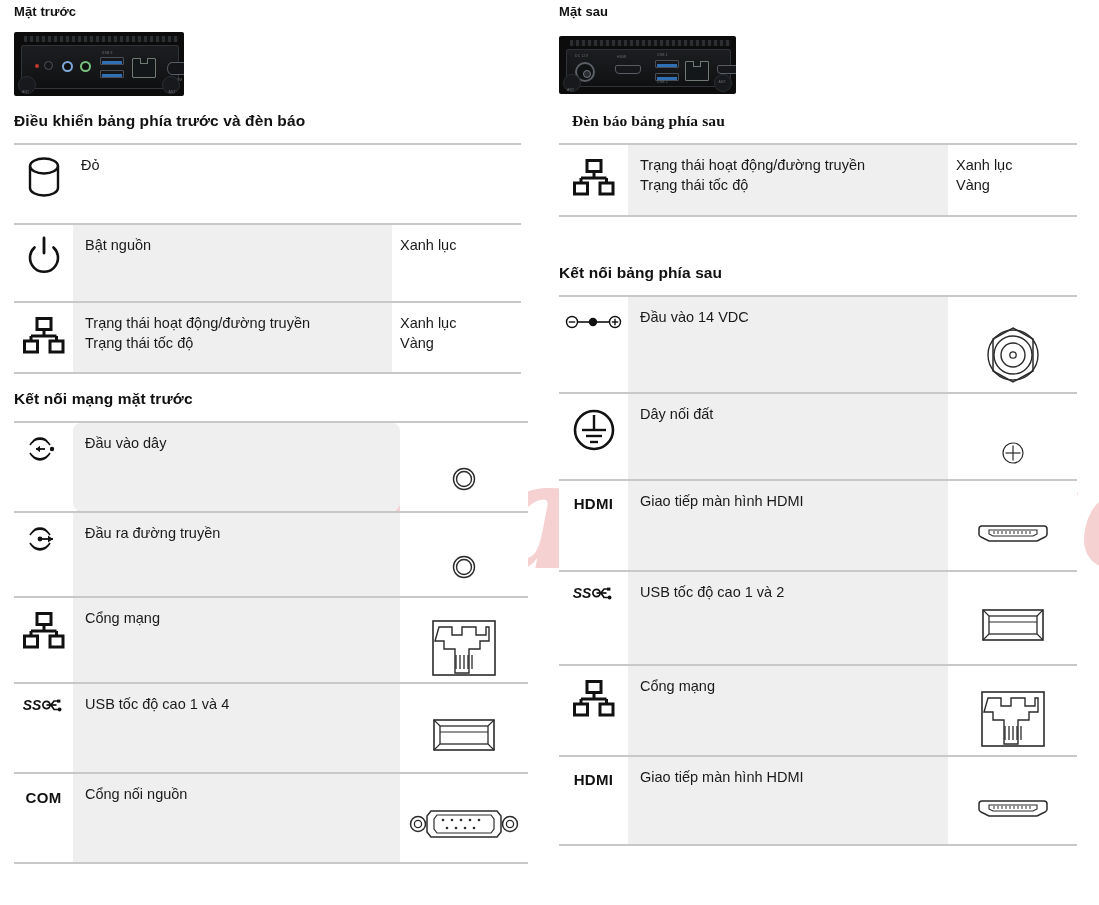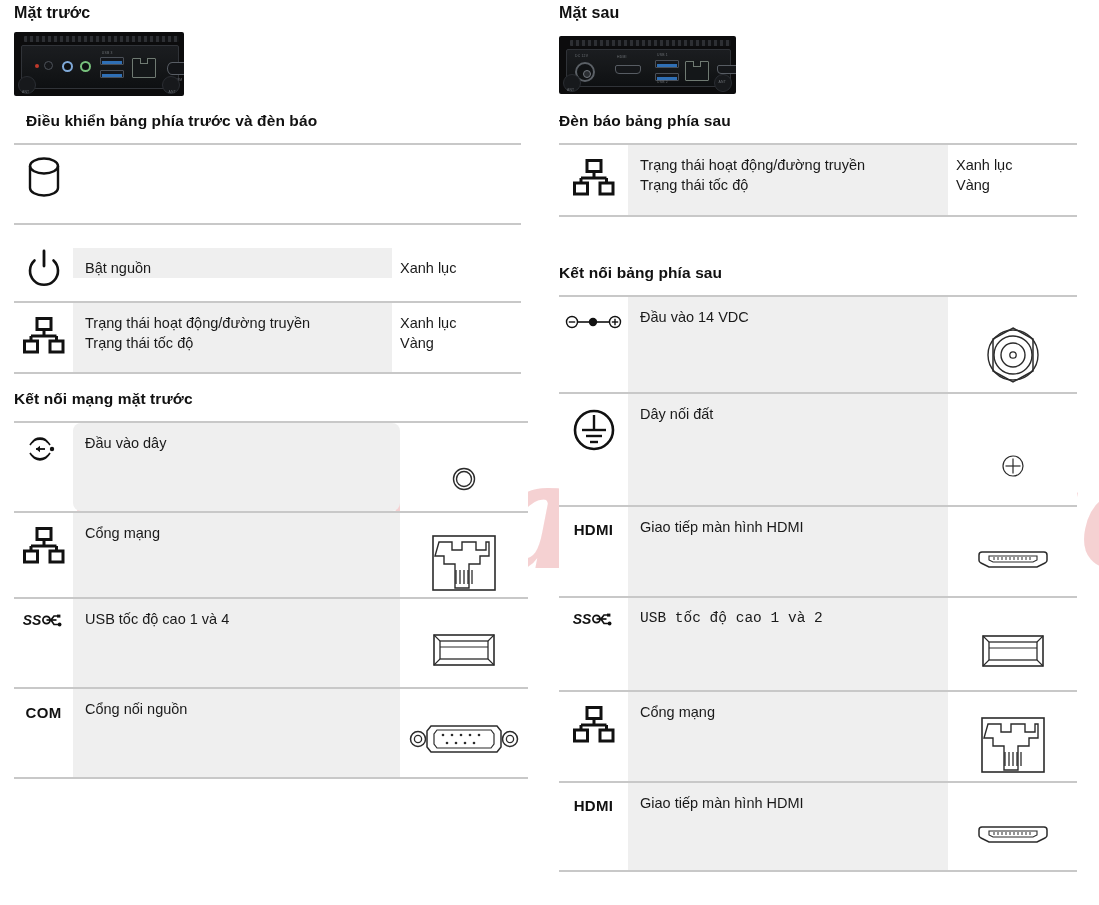--- a/index.html
+++ b/index.html
@@ -34,21 +34,21 @@
     pointer-events: none;
     user-select: none;
     z-index: 0;
   }
 
   .col { position: absolute; top: 0; }
   #col-left  { left: 0;   width: 550px; }
   #col-right { left: 550px; width: 549px; }
 
   .panel-title {
-    font-size: 16px;
+    font-size: 13px;
     font-weight: 700;
     letter-spacing: .1px;
     color: #111;
     margin: 0;
   }
   .section-title {
     font-size: 15.5px;
     font-weight: 700;
     letter-spacing: .1px;
     color: #111;
@@ -198,36 +198,39 @@
         <div class="comport" style="left:145px;top:16px;"></div>
         <span class="minitext" style="left:80px;top:5px;">USB 3</span>
         <span class="minitext" style="left:152px;top:32px;">COM</span>
       </div>
       <div class="dev-knob l"></div>
       <div class="dev-knob r"></div>
       <span class="minitext" style="left:8px;bottom:2px;">ANT</span>
       <span class="minitext" style="right:8px;bottom:2px;">ANT</span>
     </div>
 
-    <div style="position:absolute;left:26px;top:112px;">
+    <div style="position:absolute;left:14px;top:112px;">
       <h3 class="section-title">Điều khiển bảng phía trước và đèn báo</h3>
     </div>
 
     <div class="spec-table" style="position:absolute;left:14px;top:143px;width:507px;">
 
       <div class="srow" style="height:80px;">
         <div class="c-icon" style="width:59px;">
           <svg width="34" height="42" viewBox="0 0 34 42" aria-hidden="true">
             <ellipse cx="17" cy="10" rx="14" ry="7.5" fill="none" stroke="#111" stroke-width="2.4"></ellipse>
             <path d="M3 10 V32 A14 7.5 0 0 0 31 32 V10" fill="none" stroke="#111" stroke-width="2.4"></path>
           </svg>
         </div>
-      </div>
-
-      <div class="srow" style="height:78px;align-items:center;">
+        <div class="c-val" style="width:129px;">
+          <span class="txtline">Đỏ</span>
+        </div>
+      </div>
+
+      <div class="srow" style="height:78px;">
         <div class="c-icon" style="width:59px;">
           <svg width="36" height="40" viewBox="0 0 36 40" aria-hidden="true">
             <path d="M8.5 11.5 A14 14 0 1 0 27.5 11.5" fill="none" stroke="#111" stroke-width="2.6" stroke-linecap="round"></path>
             <line x1="18" y1="2" x2="18" y2="17" stroke="#111" stroke-width="2.8" stroke-linecap="round"></line>
           </svg>
         </div>
         <div class="c-desc" style="width:319px;">
           <span class="txtline">Bật nguồn</span>
         </div>
         <div class="c-val" style="width:129px;">
@@ -280,20 +283,42 @@
           <span class="txtline">Đầu vào dây</span>
         </div>
         <div class="c-pic" style="width:128px;">
           <svg width="26" height="26" viewBox="0 0 26 26" aria-hidden="true" style="margin-top:24px;">
             <circle cx="13" cy="13" r="10.5" fill="none" stroke="#2b2b2b" stroke-width="1.4"></circle>
             <circle cx="13" cy="13" r="7.5" fill="none" stroke="#2b2b2b" stroke-width="1.4"></circle>
           </svg>
         </div>
       </div>
 
+      <div class="srow" style="height:85px;">
+        <div class="c-icon" style="width:59px;padding-top:14px;">
+          <svg width="34" height="24" viewBox="0 0 34 24" aria-hidden="true">
+            <path d="M5 6 A9 9 0 0 1 21 6" fill="none" stroke="#111" stroke-width="1.6"></path>
+            <path d="M3 8 A11.5 11.5 0 0 1 23 8" fill="none" stroke="#111" stroke-width="1.6"></path>
+            <path d="M5 18 A9 9 0 0 0 21 18" fill="none" stroke="#111" stroke-width="1.6"></path>
+            <path d="M3 16 A11.5 11.5 0 0 0 23 16" fill="none" stroke="#111" stroke-width="1.6"></path>
+            <circle cx="13" cy="12" r="2.4" fill="#111"></circle>
+            <path d="M13 12 h13" stroke="#111" stroke-width="1.8"></path>
+            <path d="M26 12 l-5 -3.4 v6.8 z" fill="#111"></path>
+          </svg>
+        </div>
+        <div class="c-desc" style="width:327px;">
+          <span class="txtline">Đầu ra đường truyền</span>
+        </div>
+        <div class="c-pic" style="width:128px;">
+          <svg width="26" height="26" viewBox="0 0 26 26" aria-hidden="true" style="margin-top:24px;">
+            <circle cx="13" cy="13" r="10.5" fill="none" stroke="#2b2b2b" stroke-width="1.4"></circle>
+            <circle cx="13" cy="13" r="7.5" fill="none" stroke="#2b2b2b" stroke-width="1.4"></circle>
+          </svg>
+        </div>
+      </div>
 
       <div class="srow" style="height:86px;">
         <div class="c-icon" style="width:59px;padding-top:14px;">
           <svg width="42" height="38" viewBox="0 0 42 38" aria-hidden="true">
             <rect x="14" y="1.5" width="14" height="11" fill="none" stroke="#111" stroke-width="3"></rect>
             <rect x="1.5" y="24" width="13" height="11" fill="none" stroke="#111" stroke-width="3"></rect>
             <rect x="27" y="24" width="13" height="11" fill="none" stroke="#111" stroke-width="3"></rect>
             <line x1="21" y1="12.5" x2="21" y2="19" stroke="#111" stroke-width="3"></line>
             <line x1="8" y1="19" x2="33.5" y2="19" stroke="#111" stroke-width="3"></line>
             <line x1="8" y1="19" x2="8" y2="24" stroke="#111" stroke-width="3"></line>
@@ -399,21 +424,21 @@
         <span class="minitext" style="left:50px;top:5px;">HDMI</span>
         <span class="minitext" style="left:90px;top:3px;">USB 1</span>
         <span class="minitext" style="left:90px;bottom:2px;">USB 2</span>
       </div>
       <div class="dev-knob l"></div>
       <div class="dev-knob r"></div>
       <span class="minitext" style="left:8px;bottom:2px;">ANT</span>
       <span class="minitext" style="right:10px;bottom:10px;">ANT</span>
     </div>
 
-    <div style="position:absolute;left:9px;top:112px;">
+    <div style="position:absolute;left:22px;top:112px;font-family:Liberation Serif, serif;">
       <h3 class="section-title">Đèn báo bảng phía sau</h3>
     </div>
 
     <div class="spec-table" style="position:absolute;left:9px;top:143px;width:518px;">
       <div class="srow last" style="height:74px;">
         <div class="c-icon" style="width:69px;padding-top:14px;">
           <svg width="42" height="38" viewBox="0 0 42 38" aria-hidden="true">
             <rect x="14" y="1.5" width="14" height="11" fill="none" stroke="#111" stroke-width="3"></rect>
             <rect x="1.5" y="24" width="13" height="11" fill="none" stroke="#111" stroke-width="3"></rect>
             <rect x="27" y="24" width="13" height="11" fill="none" stroke="#111" stroke-width="3"></rect>
@@ -460,21 +485,21 @@
           <svg width="58" height="58" viewBox="0 0 58 58" aria-hidden="true" style="margin-top:20px;">
             <polygon points="29,2 49,13 49,45 29,56 9,45 9,13" fill="none" stroke="#2b2b2b" stroke-width="1.5"></polygon>
             <circle cx="29" cy="29" r="25" fill="none" stroke="#2b2b2b" stroke-width="1.4"></circle>
             <circle cx="29" cy="29" r="19" fill="none" stroke="#2b2b2b" stroke-width="1.4"></circle>
             <circle cx="29" cy="29" r="12" fill="none" stroke="#2b2b2b" stroke-width="1.4"></circle>
             <circle cx="29" cy="29" r="3.2" fill="none" stroke="#2b2b2b" stroke-width="1.3"></circle>
           </svg>
         </div>
       </div>
 
-      <div class="srow" style="height:113px;">
+      <div class="srow" style="height:87px;">
         <div class="c-icon" style="width:69px;padding-top:14px;">
           <svg width="44" height="44" viewBox="0 0 44 44" aria-hidden="true">
             <circle cx="22" cy="22" r="19" fill="none" stroke="#111" stroke-width="2.6"></circle>
             <line x1="22" y1="7" x2="22" y2="22" stroke="#111" stroke-width="2.4"></line>
             <line x1="10" y1="22" x2="34" y2="22" stroke="#111" stroke-width="2.4"></line>
             <line x1="14" y1="28" x2="30" y2="28" stroke="#111" stroke-width="2.4"></line>
             <line x1="18" y1="34" x2="26" y2="34" stroke="#111" stroke-width="2.4"></line>
           </svg>
         </div>
         <div class="c-desc" style="width:320px;">
@@ -523,21 +548,21 @@
             <svg width="22" height="16" viewBox="0 0 22 16" aria-hidden="true">
               <circle cx="4.5" cy="8" r="3.6" fill="none" stroke="#111" stroke-width="1.7"></circle>
               <path d="M4.5 8 h10" stroke="#111" stroke-width="1.7"></path>
               <path d="M9 8 l3 -4 h4" fill="none" stroke="#111" stroke-width="1.7"></path>
               <rect x="15" y="2.6" width="3.4" height="3" fill="#111"></rect>
               <path d="M9 8 l3 4.5 h4" fill="none" stroke="#111" stroke-width="1.7"></path>
               <circle cx="17.6" cy="12.5" r="1.9" fill="#111"></circle>
             </svg>
           </span>
         </div>
-        <div class="c-desc" style="width:320px;font-family:Liberation Mono, monospace;">
+        <div class="c-desc" style="width:320px;">
           <span class="txtline">USB tốc độ cao 1 và 2</span>
         </div>
         <div class="c-pic" style="width:129px;">
           <svg width="64" height="34" viewBox="0 0 64 34" aria-hidden="true" style="margin-top:14px;">
             <rect x="2" y="2" width="60" height="30" fill="none" stroke="#2b2b2b" stroke-width="1.6"></rect>
             <rect x="8" y="8" width="48" height="18" fill="none" stroke="#2b2b2b" stroke-width="1.3"></rect>
             <line x1="8" y1="14" x2="56" y2="14" stroke="#2b2b2b" stroke-width="1.2"></line>
             <line x1="2" y1="2" x2="8" y2="8" stroke="#2b2b2b" stroke-width="1.1"></line>
             <line x1="62" y1="2" x2="56" y2="8" stroke="#2b2b2b" stroke-width="1.1"></line>
             <line x1="2" y1="32" x2="8" y2="26" stroke="#2b2b2b" stroke-width="1.1"></line>

